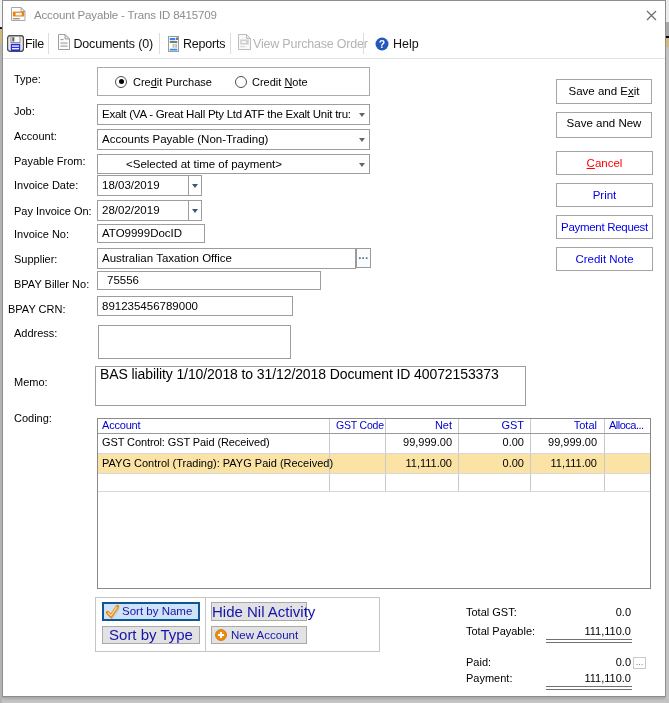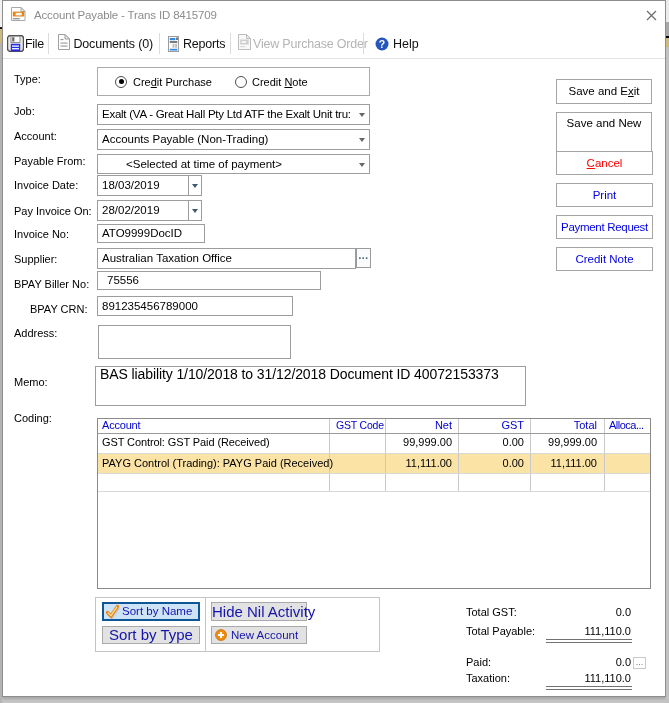--- a/index.html
+++ b/index.html
@@ -96,21 +96,21 @@
 
 <div class="abs lbl" style="left:14px;top:73px;">Type:</div>
 <div class="abs lbl" style="left:14px;top:105px;">Job:</div>
 <div class="abs lbl" style="left:14px;top:130px;">Account:</div>
 <div class="abs lbl" style="left:14px;top:155px;">Payable From:</div>
 <div class="abs lbl" style="left:14px;top:179px;">Invoice Date:</div>
 <div class="abs lbl" style="left:14px;top:205px;">Pay Invoice On:</div>
 <div class="abs lbl" style="left:14px;top:228px;">Invoice No:</div>
 <div class="abs lbl" style="left:14px;top:253px;">Supplier:</div>
 <div class="abs lbl" style="left:14px;top:278px;">BPAY Biller No:</div>
-<div class="abs lbl" style="left:30px;top:303px;">BPAY CRN:</div>
+<div class="abs lbl" style="left:8px;top:303px;">BPAY CRN:</div>
 <div class="abs lbl" style="left:14px;top:327px;">Address:</div>
 <div class="abs lbl" style="left:14px;top:376px;">Memo:</div>
 <div class="abs lbl" style="left:14px;top:412px;">Coding:</div>
 
 <div class="abs" style="left:97px;top:67px;width:273px;height:29px;border:1px solid #ababab;"></div>
 <div class="abs" style="left:115px;top:75.5px;width:12px;height:12px;border:1.5px solid #4e4e4e;border-radius:50%;background:#fff;"></div>
 <div class="abs" style="left:118.5px;top:79px;width:5px;height:5px;border-radius:50%;background:#000;"></div>
 <div class="abs lbl" style="left:133px;top:76px;">Cre<span style="text-decoration:underline;">d</span>it Purchase</div>
 <div class="abs" style="left:235px;top:75.5px;width:12px;height:12px;border:1.5px solid #4e4e4e;border-radius:50%;background:#fff;"></div>
 <div class="abs lbl" style="left:252px;top:76px;">Credit <span style="text-decoration:underline;">N</span>ote</div>
@@ -182,29 +182,29 @@
 <div class="abs sbtn" style="left:211px;top:602px;width:96px;height:19px;line-height:17px;">Hide Nil Activity</div>
 <div class="abs sbtn" style="left:102px;top:626px;width:98px;height:18px;line-height:16px;">Sort by Type</div>
 <div class="abs sbtn" style="left:211px;top:626px;width:96px;height:18px;line-height:16px;"></div>
 <svg class="abs" style="left:215px;top:629px;" width="12" height="12" viewBox="0 0 12 12">
   <circle cx="6" cy="6" r="5.5" fill="#ef8c10" stroke="#c06a00" stroke-width="0.7"></circle>
   <path d="M6 3 v6 M3 6 h6" stroke="#fff" stroke-width="2"></path>
 </svg>
 <div class="abs" style="left:231px;top:629px;font-size:11.5px;color:#1414ad;white-space:nowrap;">New Account</div>
 
 <div class="abs btn" style="left:556px;top:79px;width:96px;height:25px;line-height:23px;">Save and E<span style="text-decoration:underline;">x</span>it</div>
-<div class="abs btn" style="left:556px;top:112px;width:96px;height:40px;line-height:21px;">Save and New</div>
+<div class="abs btn" style="left:556px;top:112px;width:96px;height:26px;line-height:21px;">Save and New</div>
 <div class="abs btn" style="left:556px;top:151px;width:97px;height:24px;line-height:22px;color:#fe0000;"><span style="text-decoration:underline;">C</span>ancel</div>
 <div class="abs btn" style="left:556px;top:183px;width:97px;height:24px;line-height:22px;color:#0000e4;">Print</div>
 <div class="abs btn" style="left:556px;top:215px;width:97px;height:24px;line-height:22px;color:#0000e4;letter-spacing:-0.3px;">Payment Request</div>
 <div class="abs btn" style="left:556px;top:247px;width:97px;height:24px;line-height:22px;color:#0000e4;">Credit Note</div>
 
 <div class="abs rlbl" style="left:466px;top:606px;">Total GST:</div>
 <div class="abs rval" style="left:551px;top:606px;width:80px;">0.0</div>
 <div class="abs rlbl" style="left:466px;top:625px;">Total Payable:</div>
 <div class="abs rval" style="left:551px;top:625px;width:80px;">111,110.0</div>
 <div class="abs dline" style="left:546px;top:639px;width:86px;"></div>
 <div class="abs rlbl" style="left:466px;top:656px;">Paid:</div>
 <div class="abs rval" style="left:551px;top:656px;width:80px;">0.0</div>
 <div class="abs" style="left:633px;top:656.5px;width:13px;height:12.5px;border:1px solid #c9c9c9;font-size:9px;color:#777;text-align:center;line-height:8px;">...</div>
-<div class="abs rlbl" style="left:466px;top:672px;">Taxation:</div>
+<div class="abs rlbl" style="left:466px;top:672px;">Payment:</div>
 <div class="abs rval" style="left:551px;top:672px;width:80px;">111,110.0</div>
 <div class="abs dline" style="left:546px;top:686px;width:86px;"></div>
 
 </body></html>

